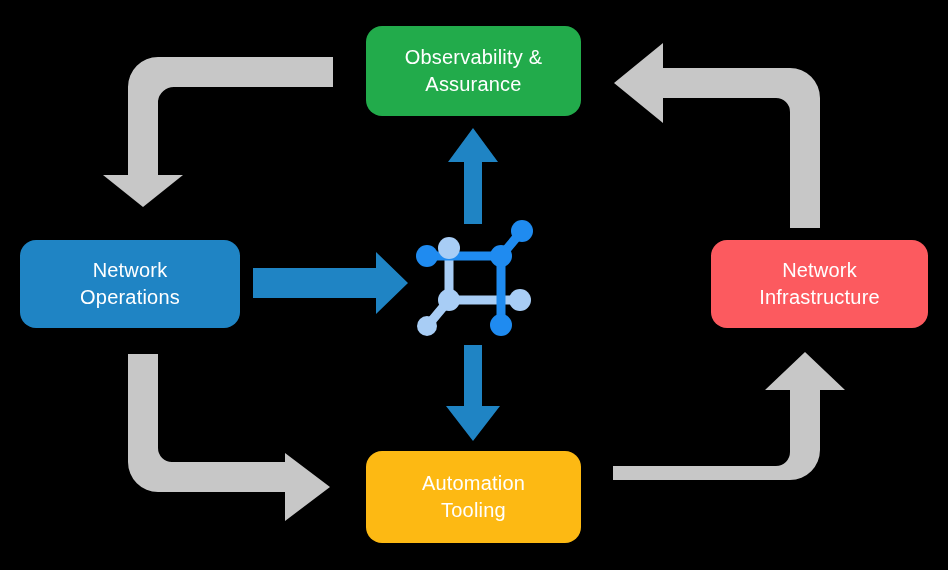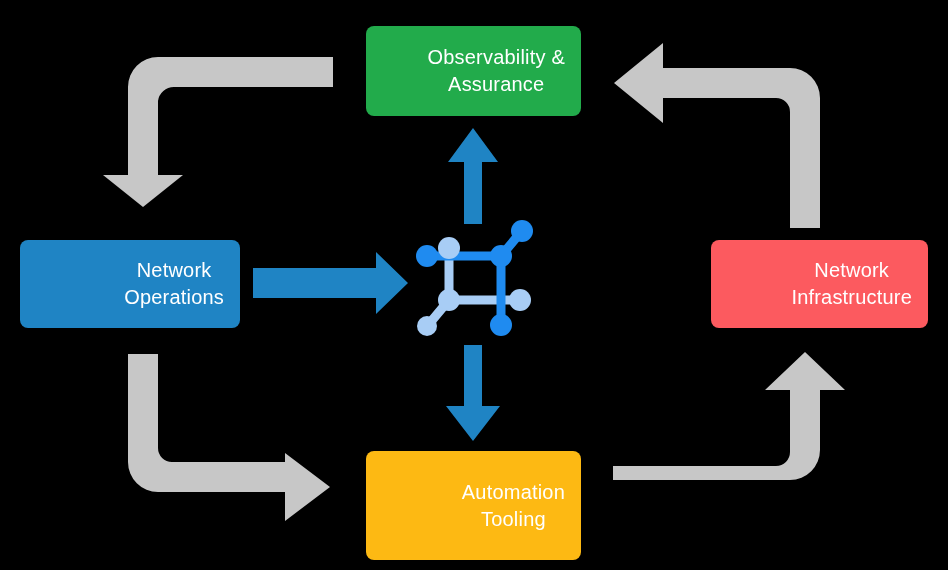--- a/index.html
+++ b/index.html
@@ -12,31 +12,31 @@
   }
   #stage {
     position: relative;
     width: 948px;
     height: 570px;
     background: #000000;
     overflow: hidden;
   }
   .node-box {
     position: absolute;
-    border-radius: 8px;
+    border-radius: 16px;
     display: flex;
     align-items: center;
-    justify-content: flex-end;
+    justify-content: center;
     text-align: center;
     color: #ffffff;
     font-size: 20px;
     line-height: 1.35;
     letter-spacing: 0.2px;
     box-sizing: border-box;
-    padding: 6px 16px;
+    padding: 6px 5px;
     white-space: pre-line;
   }
   #box-observability {
     left: 366px;
     top: 26px;
     width: 215px;
     height: 90px;
   }
   #box-network-operations {
     left: 20px;
@@ -47,21 +47,21 @@
   #box-network-infrastructure {
     left: 711px;
     top: 240px;
     width: 217px;
     height: 88px;
   }
   #box-automation-tooling {
     left: 366px;
     top: 451px;
     width: 215px;
-    height: 109px;
+    height: 92px;
   }
   #svg-layer {
     position: absolute;
     left: 0;
     top: 0;
     width: 948px;
     height: 570px;
   }
   #center-icon {
     position: absolute;

